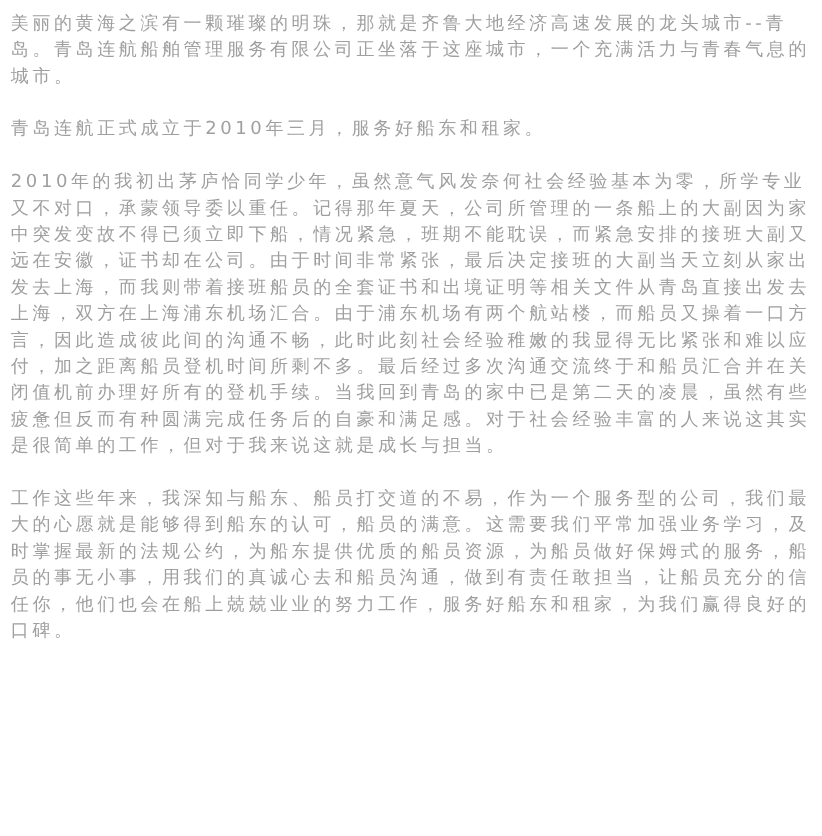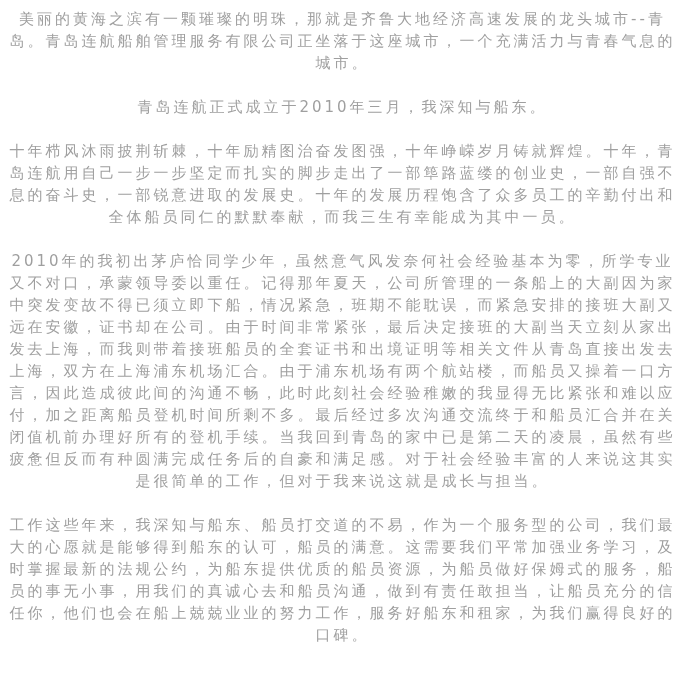--- a/index.html
+++ b/index.html
@@ -18,29 +18,28 @@
     padding: 8px 9px;
     background: var(--bg-color);
     font-family: "DejaVu Sans", sans-serif;
   }
   .para {
     margin: 0 0 22px 0;
     color: var(--text-color);
     font-size: 15px;
     line-height: 22px;
     letter-spacing: 3px;
-    text-align: center;
+    text-align: left;
     word-break: break-all;
   }
   .para:last-child {
     margin-bottom: 0;
   }
 </style>
 </head>
 <body>
 
 <div class="doc">
   <p class="para">美丽的黄海之滨有一颗璀璨的明珠，那就是齐鲁大地经济高速发展的龙头城市--青岛。青岛连航船舶管理服务有限公司正坐落于这座城市，一个充满活力与青春气息的城市。</p>
-  <p class="para">青岛连航正式成立于2010年三月，我深知与船东。</p>
-  <p class="para">十年栉风沐雨披荆斩棘，十年励精图治奋发图强，十年峥嵘岁月铸就辉煌。十年，青岛连航用自己一步一步坚定而扎实的脚步走出了一部筚路蓝缕的创业史，一部自强不息的奋斗史，一部锐意进取的发展史。十年的发展历程饱含了众多员工的辛勤付出和全体船员同仁的默默奉献，而我三生有幸能成为其中一员。</p>
+  <p class="para">青岛连航正式成立于2010年三月，服务好船东和租家。</p>
   <p class="para">2010年的我初出茅庐恰同学少年，虽然意气风发奈何社会经验基本为零，所学专业又不对口，承蒙领导委以重任。记得那年夏天，公司所管理的一条船上的大副因为家中突发变故不得已须立即下船，情况紧急，班期不能耽误，而紧急安排的接班大副又远在安徽，证书却在公司。由于时间非常紧张，最后决定接班的大副当天立刻从家出发去上海，而我则带着接班船员的全套证书和出境证明等相关文件从青岛直接出发去上海，双方在上海浦东机场汇合。由于浦东机场有两个航站楼，而船员又操着一口方言，因此造成彼此间的沟通不畅，此时此刻社会经验稚嫩的我显得无比紧张和难以应付，加之距离船员登机时间所剩不多。最后经过多次沟通交流终于和船员汇合并在关闭值机前办理好所有的登机手续。当我回到青岛的家中已是第二天的凌晨，虽然有些疲惫但反而有种圆满完成任务后的自豪和满足感。对于社会经验丰富的人来说这其实是很简单的工作，但对于我来说这就是成长与担当。</p>
   <p class="para">工作这些年来，我深知与船东、船员打交道的不易，作为一个服务型的公司，我们最大的心愿就是能够得到船东的认可，船员的满意。这需要我们平常加强业务学习，及时掌握最新的法规公约，为船东提供优质的船员资源，为船员做好保姆式的服务，船员的事无小事，用我们的真诚心去和船员沟通，做到有责任敢担当，让船员充分的信任你，他们也会在船上兢兢业业的努力工作，服务好船东和租家，为我们赢得良好的口碑。</p>
 </div>
 
 </body></html>

